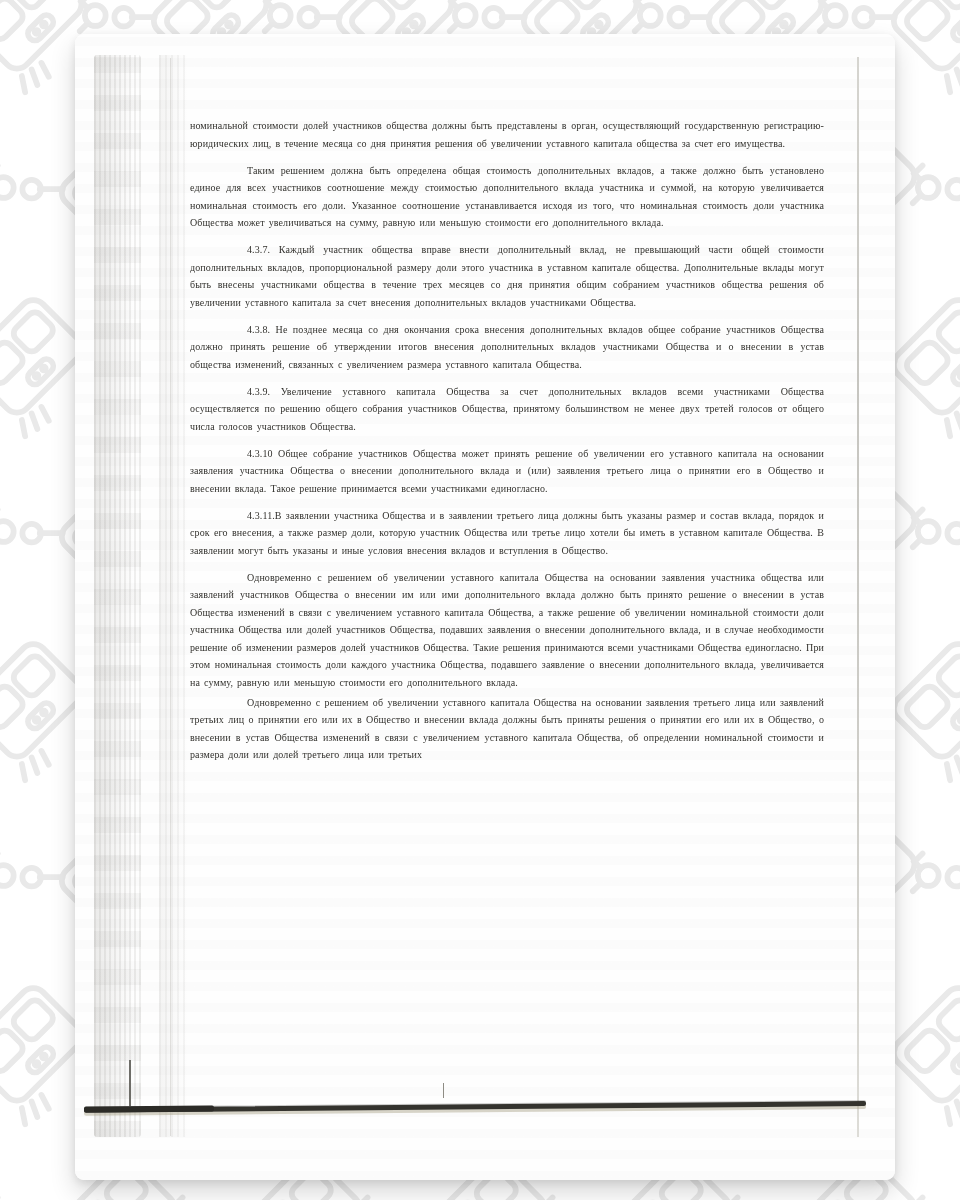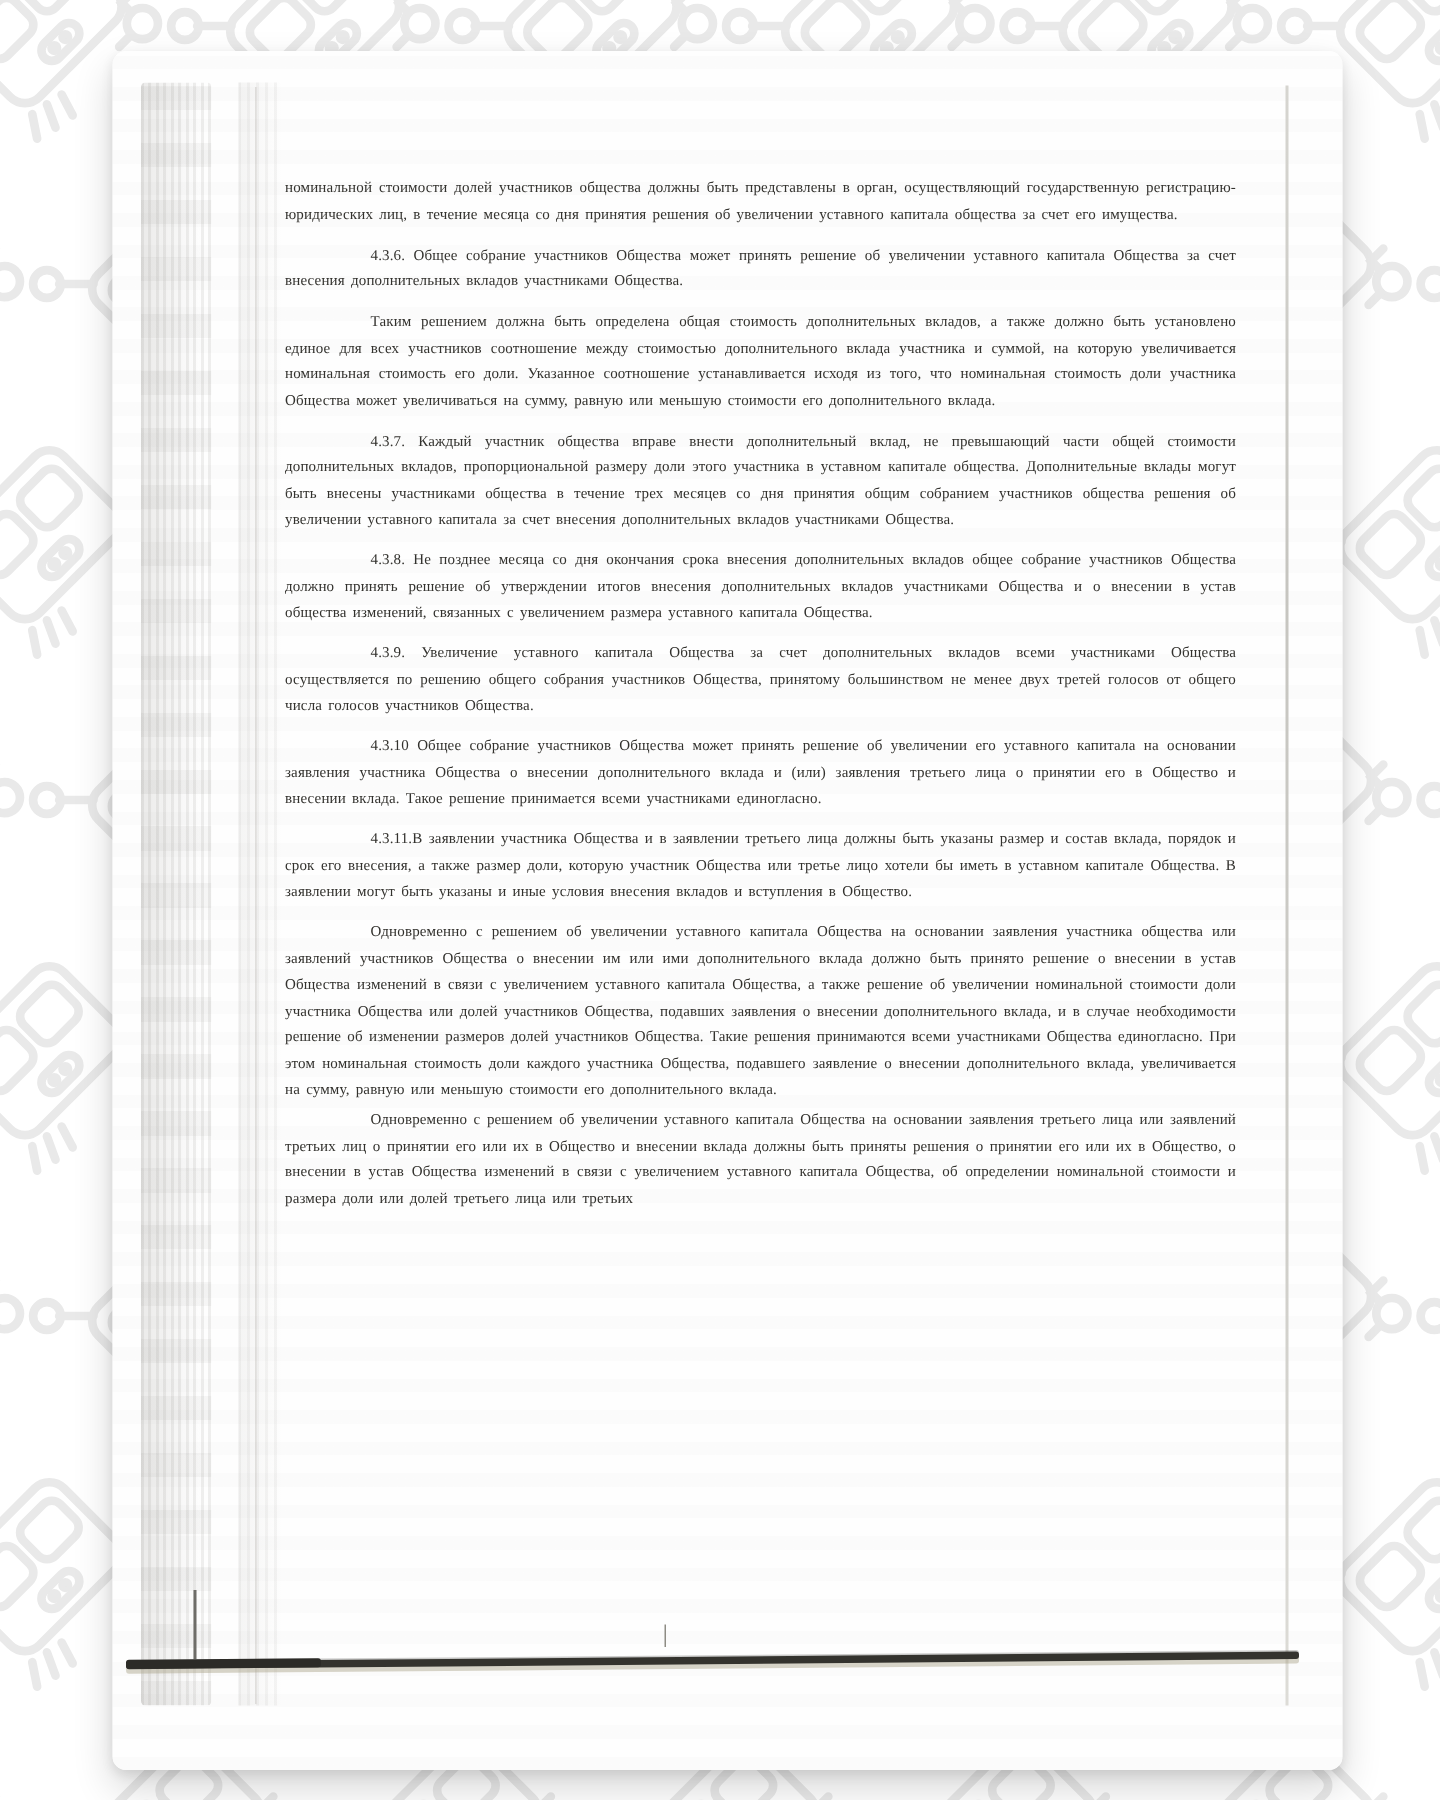--- a/index.html
+++ b/index.html
@@ -904,21 +904,20 @@
     <div class="streak-band2"></div>
     <div class="fold-line"></div>
     <div class="page-edge-right"></div>
     <div class="scan-bottom-edge"></div>
     <div class="scan-bottom-edge-left"></div>
     <div class="scan-corner-line"></div>
     <div class="scan-tick"></div>
 
     <div id="text-block">
         <p class="noindent">номинальной стоимости долей участников общества должны быть представлены в орган, осуществляющий государственную регистрацию-юридических лиц, в течение месяца со дня принятия решения об увеличении уставного капитала общества за счет его имущества.</p>
-        <p>4.3.6. Общее собрание участников Общества может принять решение об увеличении уставного капитала Общества за счет внесения дополнительных вкладов участниками Общества.</p>
         <p>Таким решением должна быть определена общая стоимость дополнительных вкладов, а также должно быть установлено единое для всех участников соотношение между стоимостью дополнительного вклада участника и суммой, на которую увеличивается номинальная стоимость его доли. Указанное соотношение устанавливается исходя из того, что номинальная стоимость доли участника Общества может увеличиваться на сумму, равную или меньшую стоимости его дополнительного вклада.</p>
         <p>4.3.7. Каждый участник общества вправе внести дополнительный вклад, не превышающий части общей стоимости дополнительных вкладов, пропорциональной размеру доли этого участника в уставном капитале общества. Дополнительные вклады могут быть внесены участниками общества в течение трех месяцев со дня принятия общим собранием участников общества решения об увеличении уставного капитала за счет внесения дополнительных вкладов участниками Общества.</p>
         <p>4.3.8. Не позднее месяца со дня окончания срока внесения дополнительных вкладов общее собрание участников Общества должно принять решение об утверждении итогов внесения дополнительных вкладов участниками Общества и о внесении в устав общества изменений, связанных с увеличением размера уставного капитала Общества.</p>
         <p>4.3.9. Увеличение уставного капитала Общества за счет дополнительных вкладов всеми участниками Общества осуществляется по решению общего собрания участников Общества, принятому большинством не менее двух третей  голосов от общего числа голосов участников Общества.</p>
         <p>4.3.10 Общее собрание участников Общества может принять решение об увеличении его уставного капитала на основании заявления участника Общества о внесении дополнительного вклада и (или) заявления третьего лица о принятии его в Общество и внесении вклада. Такое решение принимается всеми участниками единогласно.</p>
         <p>4.3.11.В заявлении участника Общества и в заявлении третьего лица должны быть указаны размер и состав вклада, порядок и срок его внесения, а также размер доли, которую участник Общества или третье лицо хотели бы иметь в уставном капитале Общества. В заявлении могут быть указаны и иные условия внесения вкладов и вступления в Общество.</p>
         <p>Одновременно с решением об увеличении уставного капитала Общества на основании заявления участника общества или заявлений участников Общества о внесении им или ими дополнительного вклада должно быть принято решение о внесении в устав Общества изменений в связи с увеличением уставного капитала Общества, а также решение об увеличении номинальной стоимости доли участника Общества или долей участников Общества, подавших заявления о внесении дополнительного вклада, и в случае необходимости решение об изменении размеров долей участников Общества. Такие решения принимаются всеми участниками Общества единогласно. При этом номинальная стоимость доли каждого участника Общества, подавшего заявление о внесении дополнительного вклада, увеличивается на сумму, равную или меньшую стоимости его дополнительного вклада.</p>
         <p class="tight">Одновременно с решением об увеличении уставного капитала Общества на основании заявления третьего лица или заявлений третьих лиц о принятии его или их в Общество и внесении вклада должны быть приняты решения о принятии его или их в Общество, о внесении в устав Общества изменений в связи с увеличением уставного капитала Общества, об определении номинальной стоимости и размера доли или долей третьего лица или третьих</p>
       </div>
 

